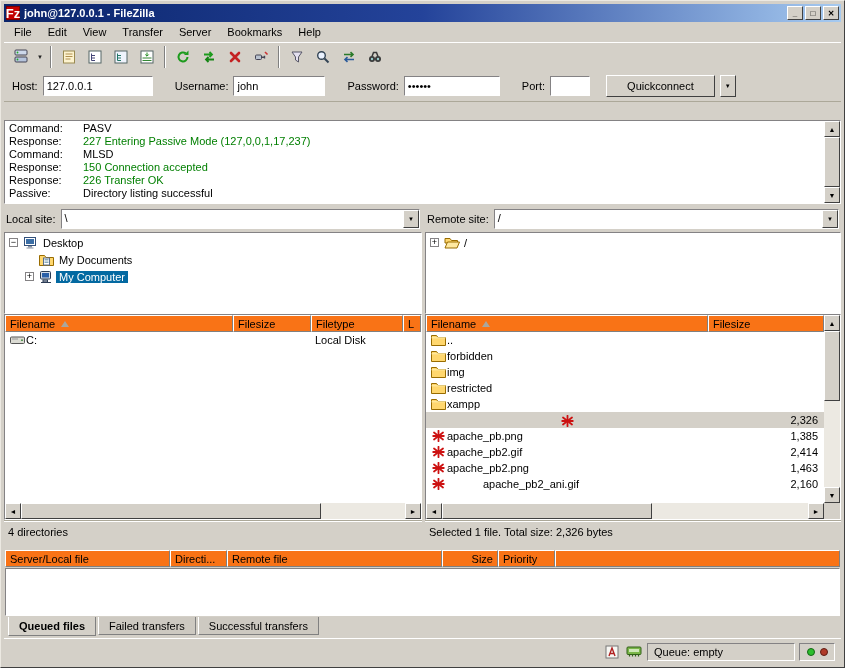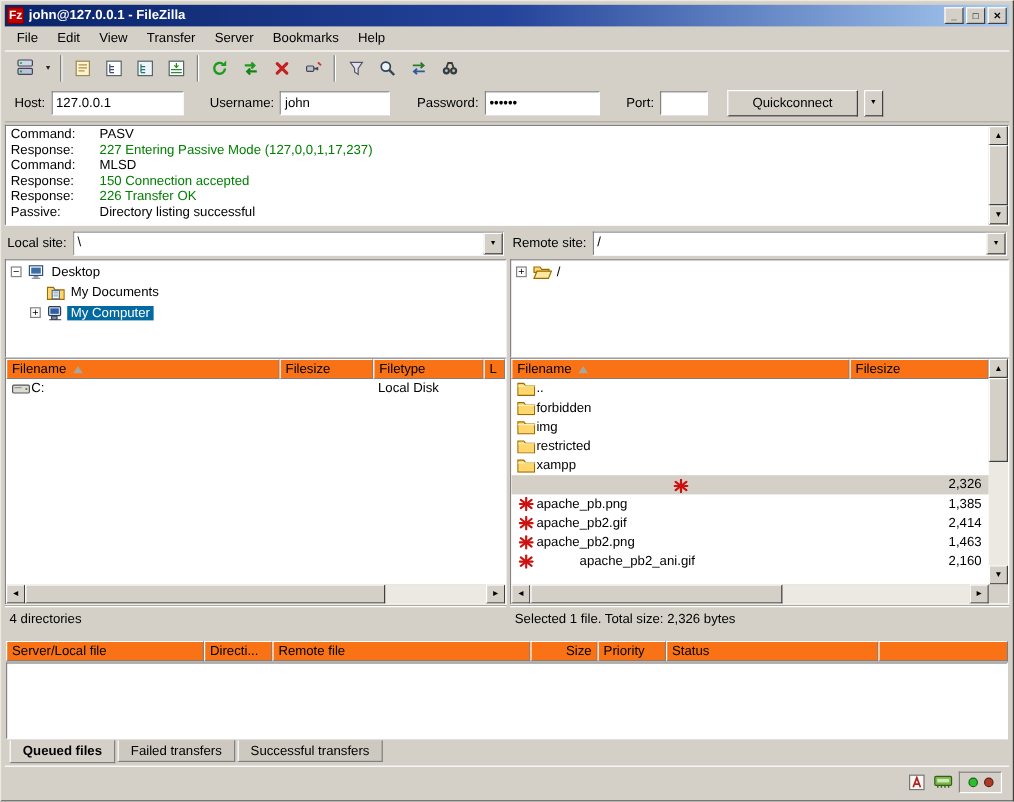--- a/index.html
+++ b/index.html
@@ -4,38 +4,38 @@
 <style>
   *{box-sizing:border-box;margin:0;padding:0}
   body{margin:0;background:#ffffff;font-family:"Liberation Sans",sans-serif;font-size:11px;color:#000}
   .window{width:845px;height:668px;background:#d4d0c8;display:flex;flex-direction:column;
     border-top:1px solid #ece9e2;border-left:1px solid #ece9e2;border-right:1px solid #404040;border-bottom:1px solid #404040;
     padding:3px;position:relative}
   .raised{background:#d4d0c8;border-top:1px solid #ffffff;border-left:1px solid #ffffff;border-right:1px solid #404040;border-bottom:1px solid #404040}
   .sunken{background:#ffffff;border-top:1px solid #848284;border-left:1px solid #848284;border-bottom:1px solid #ffffff;border-right:1px solid #ffffff}
   
   .titlebar{flex:0 0 18px;height:18px;background:linear-gradient(90deg,#0a246a 0%,#24439a 50%,#a6caf0 100%);display:flex;align-items:center;padding:0 2px;color:#fff}
-  .fzlogo{width:14px;height:14px;background:#c40000;border:1px solid #7a0000;color:#fff;font-weight:bold;font-size:10px;display:flex;align-items:center;justify-content:center;margin-right:4px}
+  .fzlogo{width:14px;height:14px;background:#c40000;border:1px solid #7a0000;color:#fff;font-weight:bold;font-size:13px;display:flex;align-items:center;justify-content:center;margin-right:4px}
   .titletext{flex:1;font-weight:bold;white-space:nowrap;overflow:hidden}
   .winbtn{width:16px;height:14px;margin-left:2px;font-size:8px;font-weight:bold;display:flex;align-items:center;justify-content:center;cursor:default;color:#000}
   
   .menubar{flex:0 0 20px;display:flex;align-items:center;padding-left:2px}
   .menuitem{padding:2px 8px;cursor:default}
   .toolbar{flex:0 0 28px;display:flex;align-items:center;padding-left:4px;border-top:1px solid #ffffff}
   .tbtn{width:24px;height:24px;display:flex;align-items:center;justify-content:center;margin:0 1px;cursor:default}
   .tbdd{width:12px;height:24px;display:flex;align-items:center;justify-content:center;font-size:6px;color:#222}
   .tbsep{width:2px;height:22px;border-left:1px solid #808080;border-right:1px solid #ffffff;margin:0 4px}
   
   .quickbar{flex:0 0 32px;display:flex;align-items:center;padding-left:8px;gap:5px;border-bottom:1px solid #aca899}
   .qgap{width:12px}
   input.qinput{height:20px;border-top:1px solid #848284;border-left:1px solid #848284;border-bottom:1px solid #fff;border-right:1px solid #fff;background:#fff;font-family:inherit;font-size:11px;padding:1px 3px;outline:none}
   .btn{height:22px;display:flex;align-items:center;justify-content:center;padding:0 20px;cursor:default}
   .btn.dd{padding:0;width:16px;font-size:6px}
   
-  .logbox{flex:0 0 84px;display:flex;margin-top:2px}
+  .logbox{flex:0 0 84px;display:flex;margin-top:18px}
   .loglines{flex:1;overflow:hidden;padding-top:1px;background:#fff}
   .logline{display:flex;line-height:13px;white-space:nowrap}
   .loglabel{flex:0 0 78px;padding-left:4px}
   
   .panes{flex:0 0 336px;display:flex;margin-top:2px}
   .pane{display:flex;flex-direction:column}
   .pane.left{width:418px}
   .pane.right{width:416px}
   .vsplitter{width:3px;cursor:col-resize}
   .siterow{flex:0 0 26px;display:flex;align-items:center;gap:5px;padding:0 2px}
@@ -548,23 +548,20 @@
       </span>
       <span class="hcell" style="width: 215px; text-align: center;">
         <span>Remote file</span>
       </span>
       <span class="hcell" style="width: 56px; justify-content: flex-end;">
         <span>Size</span>
       </span>
       <span class="hcell" style="width: 57px;">
         <span>Priority</span>
       </span>
-      <span class="hcell" style="width: 177px;">
-        <span>Status</span>
-      </span>
       <span class="hcell" style="flex: 1 1 0%;"></span>
     </div>
   <div class="queuebody sunken"></div>
   <div class="tabsrow" id="queueTabs">
       <span class="tab active">Queued files</span>
       <span class="tab inactive">Failed transfers</span>
       <span class="tab inactive">Successful transfers</span>
     </div>
 
   <div class="statusbar">
@@ -574,19 +571,22 @@
           <path d="M4 11 L7 3 L10 11 M5.2 8.5 h3.6" stroke="#b02020" fill="none" stroke-width="1.4"></path>
         </svg>
       </span>
     <span class="sbicon">
         <svg width="16" height="13" viewBox="0 0 16 13">
           <rect x="1" y="2" width="14" height="7.5" rx="1" fill="#7ab648" stroke="#33611a"></rect>
           <path d="M3.5 9.5 v2 M6.5 9.5 v2 M9.5 9.5 v2 M12.5 9.5 v2" stroke="#33611a" stroke-width="1.2"></path>
           <rect x="3" y="4" width="10" height="3" fill="#cfe8b8"></rect>
         </svg>
       </span>
+    <span class="sbpanel qpanel">
+        <span>Queue: empty</span>
+      </span>
     <span class="sbpanel ledpanel">
       <span class="led led-green"></span>
       <span class="led led-red"></span>
     </span>
   </div>
 
 </div>
 
 </body></html>

